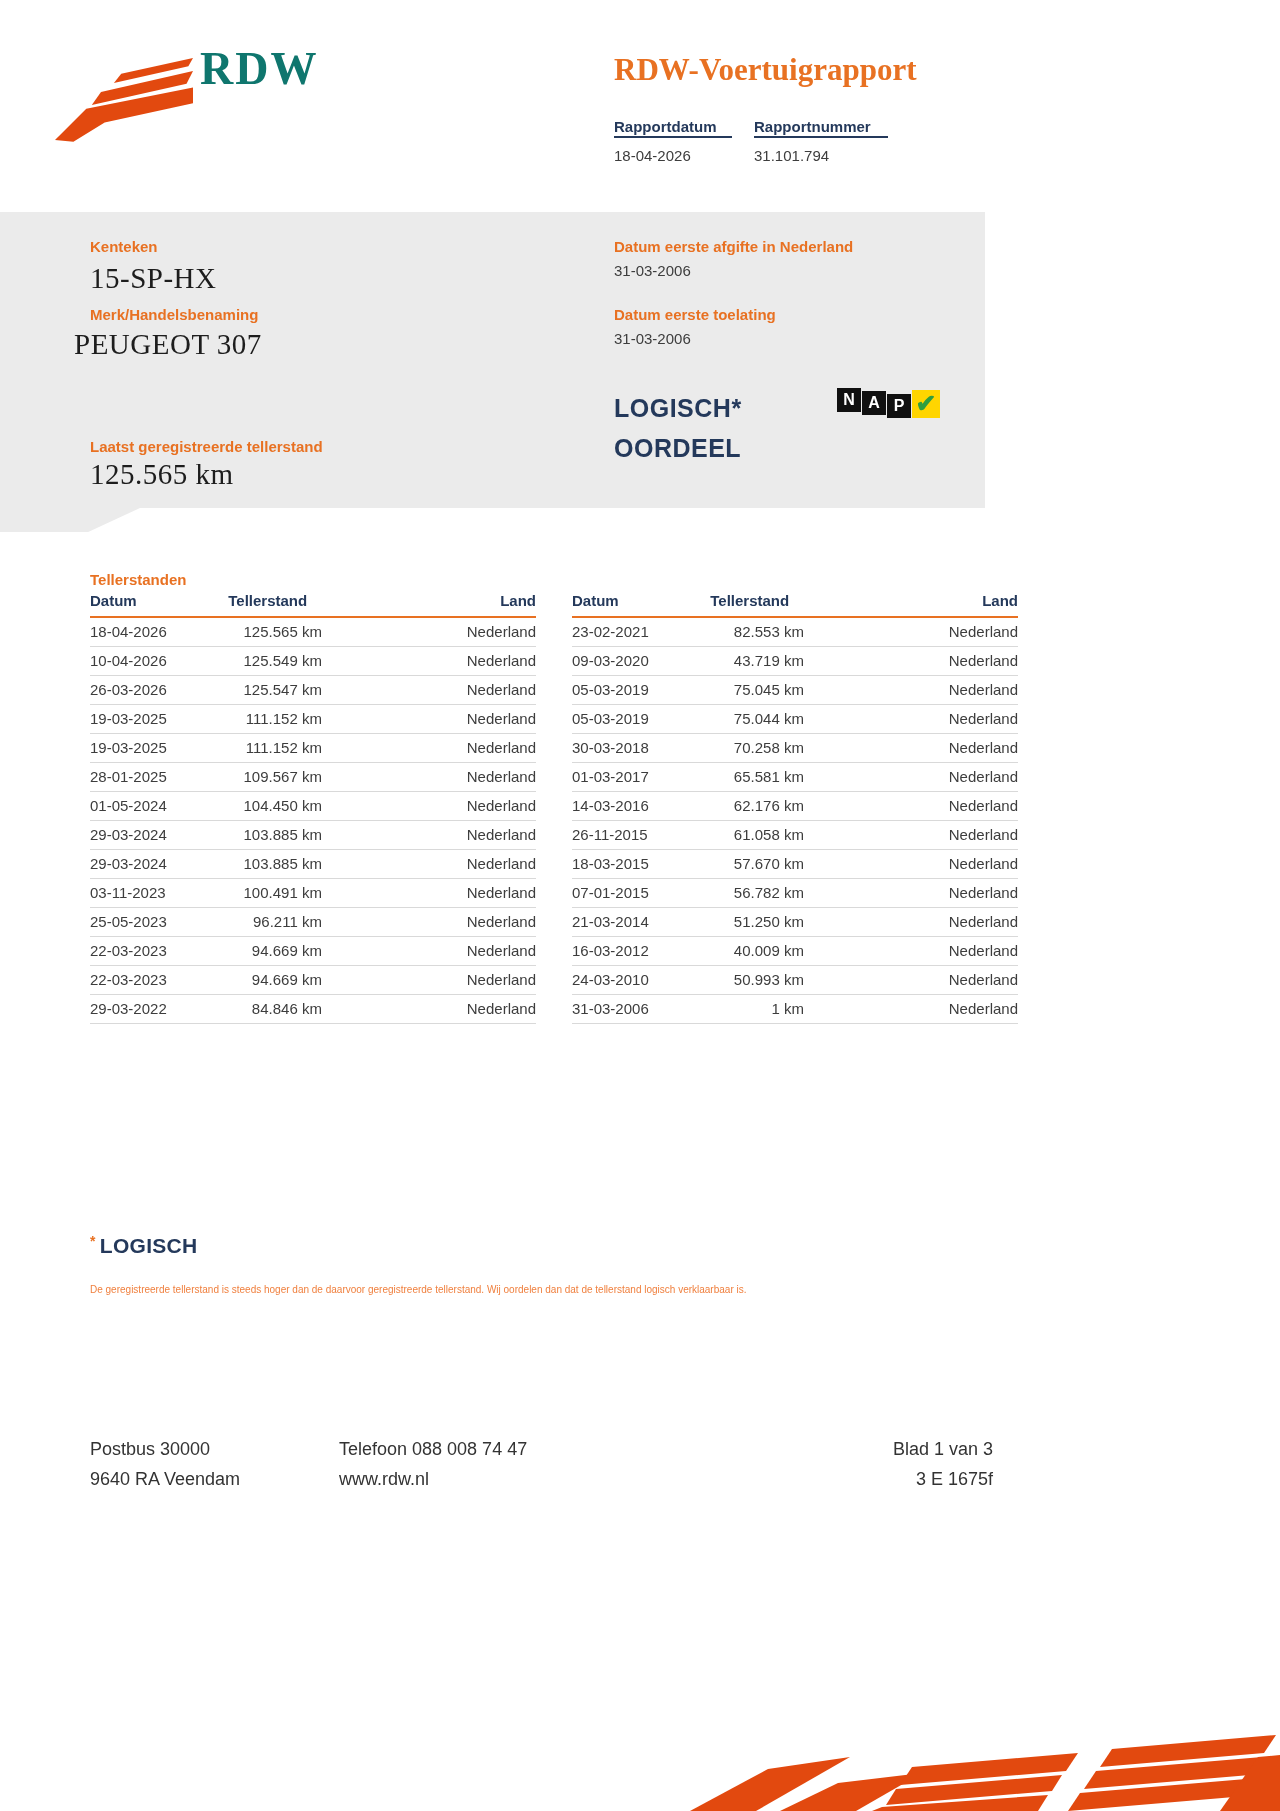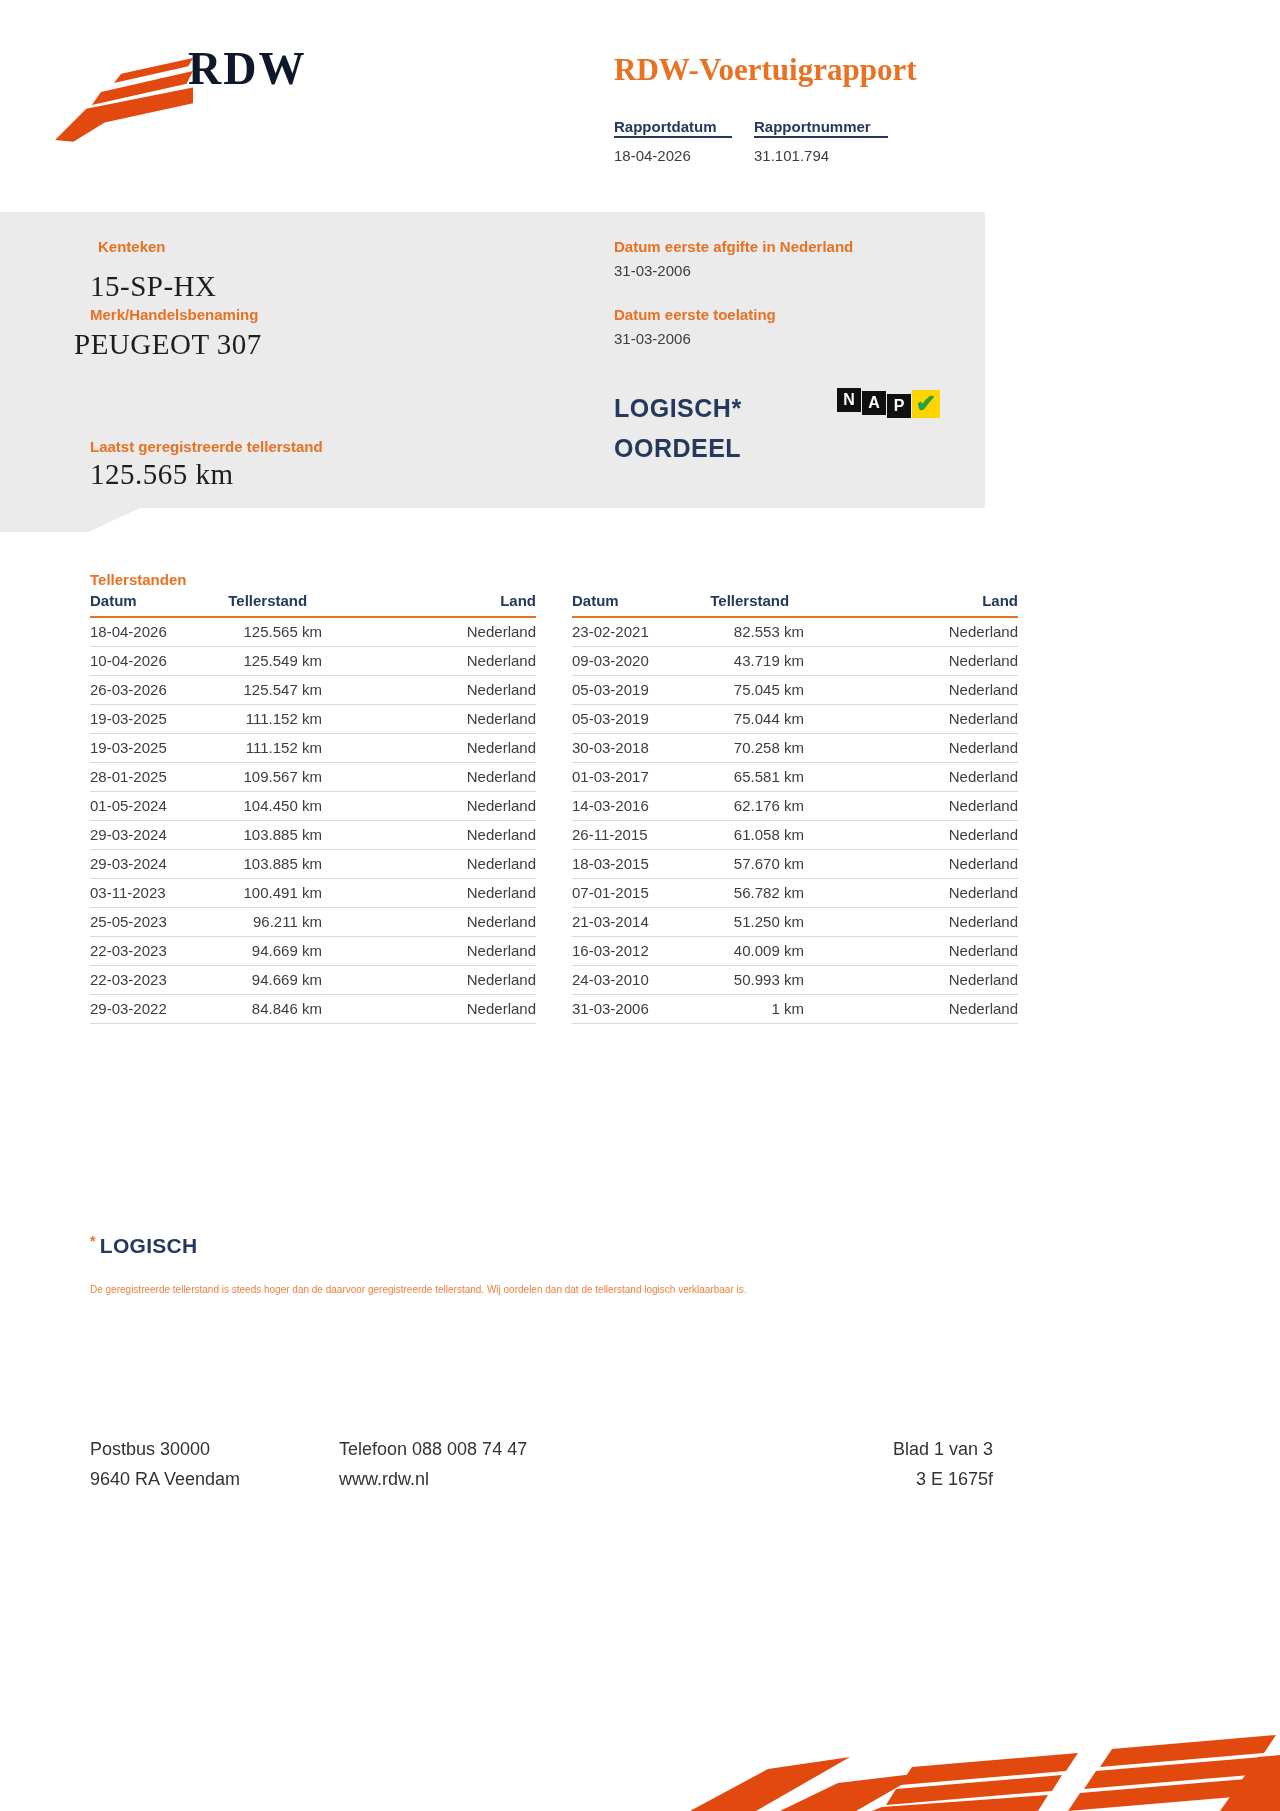--- a/index.html
+++ b/index.html
@@ -6,23 +6,23 @@
   html,body { background:#ffffff; }
   .page {
     position:relative; width:1280px; height:1811px;
     background:#ffffff; overflow:hidden;
     font-family:"Liberation Sans", sans-serif; color:#3d3d3d;
   }
 
   
   .logo-swoosh { position:absolute; left:55px; top:55px; width:138px; height:88px; }
   .logo-text {
-    position:absolute; left:188px; top:42px;
+    position:absolute; left:200px; top:42px;
     font-family:"Liberation Serif", serif; font-weight:bold;
-    font-size:46px; letter-spacing:2px; color:#0f172a;
+    font-size:46px; letter-spacing:2px; color:#0f766e;
   }
   .doc-title {
     position:absolute; left:614px; top:52px;
     font-family:"Liberation Serif", serif; font-weight:bold;
     font-size:31px; color:#e87122;
   }
   .report-meta { position:absolute; left:614px; top:118px; display:flex; gap:22px; }
   .meta-col-1 { width:118px; }
   .meta-col-2 { width:134px; }
   .meta-label {
@@ -116,22 +116,22 @@
     </div>
     <div class="meta-col-2">
       <div class="meta-label">Rapportnummer</div>
       <div class="meta-value">31.101.794</div>
     </div>
   </div>
 
   <div class="gray-main"></div>
   <div class="gray-tail"></div>
 
-  <div class="abs label-orange" style="left:98px; top:238px;">Kenteken</div>
-  <div class="abs big-value" style="left:90px; top:270px;">15-SP-HX</div>
+  <div class="abs label-orange" style="left:90px; top:238px;">Kenteken</div>
+  <div class="abs big-value" style="left:90px; top:262px;">15-SP-HX</div>
 
   <div class="abs label-orange" style="left:90px; top:306px;">Merk/Handelsbenaming</div>
   <div class="abs big-value" style="left:74px; top:328px;">PEUGEOT 307</div>
 
   <div class="abs label-orange" style="left:614px; top:238px;">Datum eerste afgifte in Nederland</div>
   <div class="abs small-value" style="left:614px; top:262px;">31-03-2006</div>
 
   <div class="abs label-orange" style="left:614px; top:306px;">Datum eerste toelating</div>
   <div class="abs small-value" style="left:614px; top:330px;">31-03-2006</div>
 

